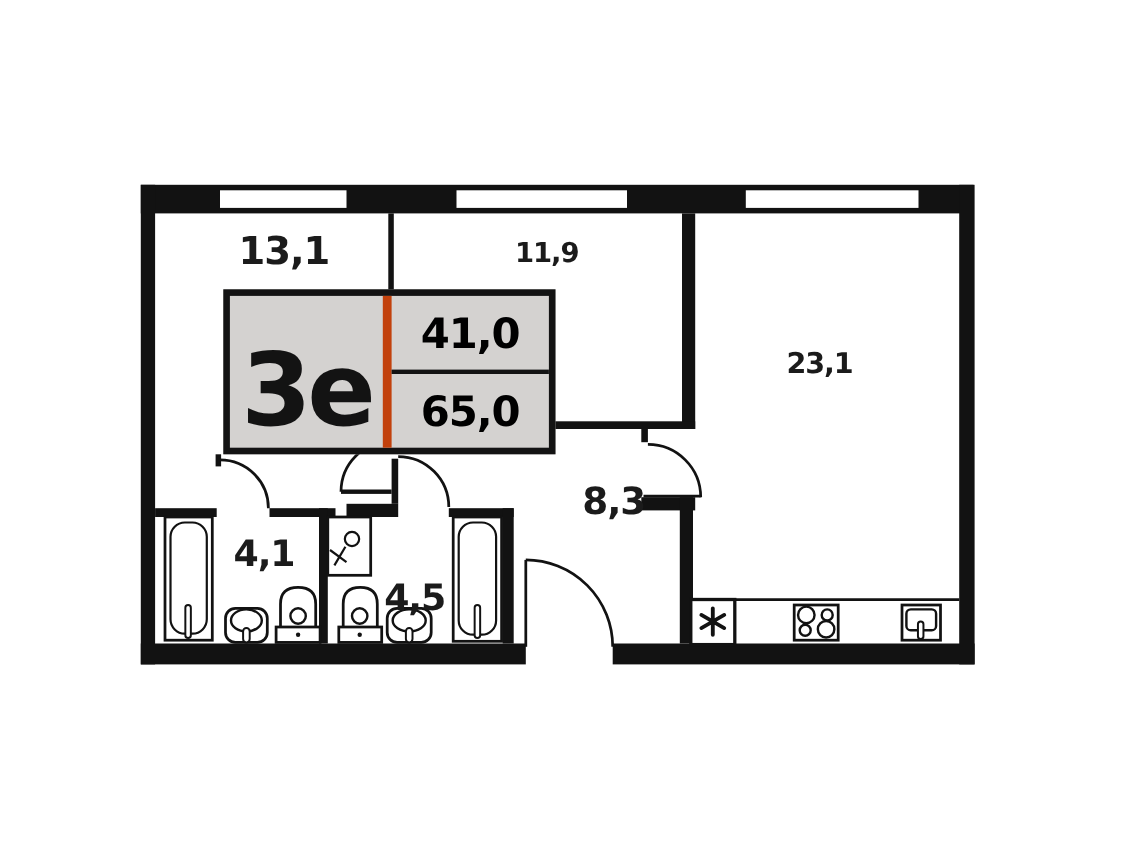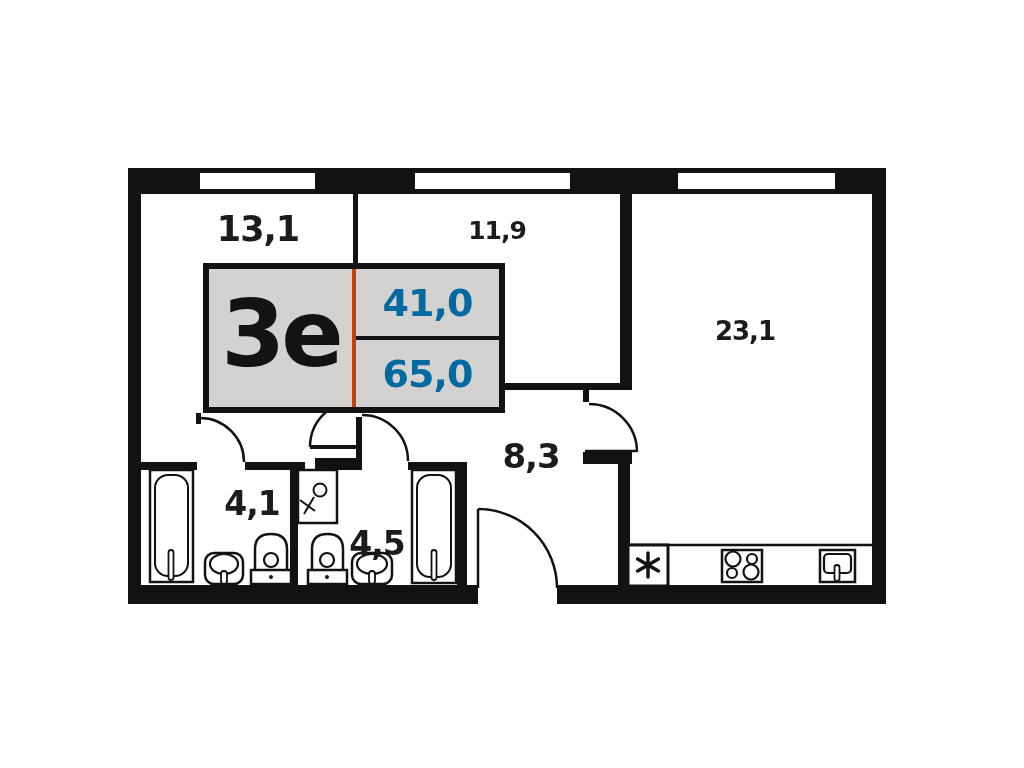--- a/index.html
+++ b/index.html
@@ -4,32 +4,32 @@
 <style>
   html,body{margin:0;padding:0;background:#ffffff;}
   #screen{position:relative;width:1024px;height:768px;background:#ffffff;overflow:hidden;
           font-family:"DejaVu Sans","Liberation Sans",sans-serif;}
   #plan-svg{position:absolute;left:0;top:0;width:1024px;height:768px;}
   .room-label{position:absolute;transform:translate(-50%,-50%);font-weight:bold;color:#1b1b1b;
               letter-spacing:-1px;white-space:nowrap;text-align:right;}
   #label-13-1{left:258px;top:229px;font-size:35px;}
   #label-11-9{left:497px;top:230px;font-size:25px;}
   #label-23-1{left:745px;top:331px;font-size:26px;}
-  #label-8-3{left:531px;top:456px;font-size:34px;}
-  #label-4-1{left:252px;top:503px;font-size:33px;}
+  #label-8-3{left:558px;top:456px;font-size:34px;}
+  #label-4-1{left:240px;top:503px;font-size:33px;}
   #label-4-5{left:377px;top:543px;font-size:33px;}
   #stamp{position:absolute;left:203px;top:263px;width:302px;height:150px;box-sizing:border-box;
          background:#d4d2d0;border:6px solid #131313;display:flex;}
-  #stamp-code-cell{width:147px;box-sizing:border-box;border-right:4px solid #c2410c;
-         display:flex;align-items:center;justify-content:center;}
+  #stamp-code-cell{width:147px;box-sizing:border-box;border-right:8px solid #c2410c;
+         display:flex;align-items:flex-end;justify-content:center;}
   #stamp-code{font-size:92px;font-weight:bold;color:#131313;letter-spacing:-4px;line-height:1;
          padding-bottom:6px;}
   #stamp-values{flex:1;display:flex;flex-direction:column;}
   .stamp-value-cell{flex:1;box-sizing:border-box;display:flex;align-items:center;justify-content:center;
-         font-size:38px;font-weight:bold;color:#0369a1;letter-spacing:-1px;}
+         font-size:38px;font-weight:bold;color:#000000;letter-spacing:-1px;}
   #stamp-value-top{border-bottom:4px solid #131313;}
 </style>
 </head>
 <body>
 
 <div id="screen">
 
   <svg id="plan-svg" viewBox="0 0 1024 768">
 
     <g fill="#121212">

